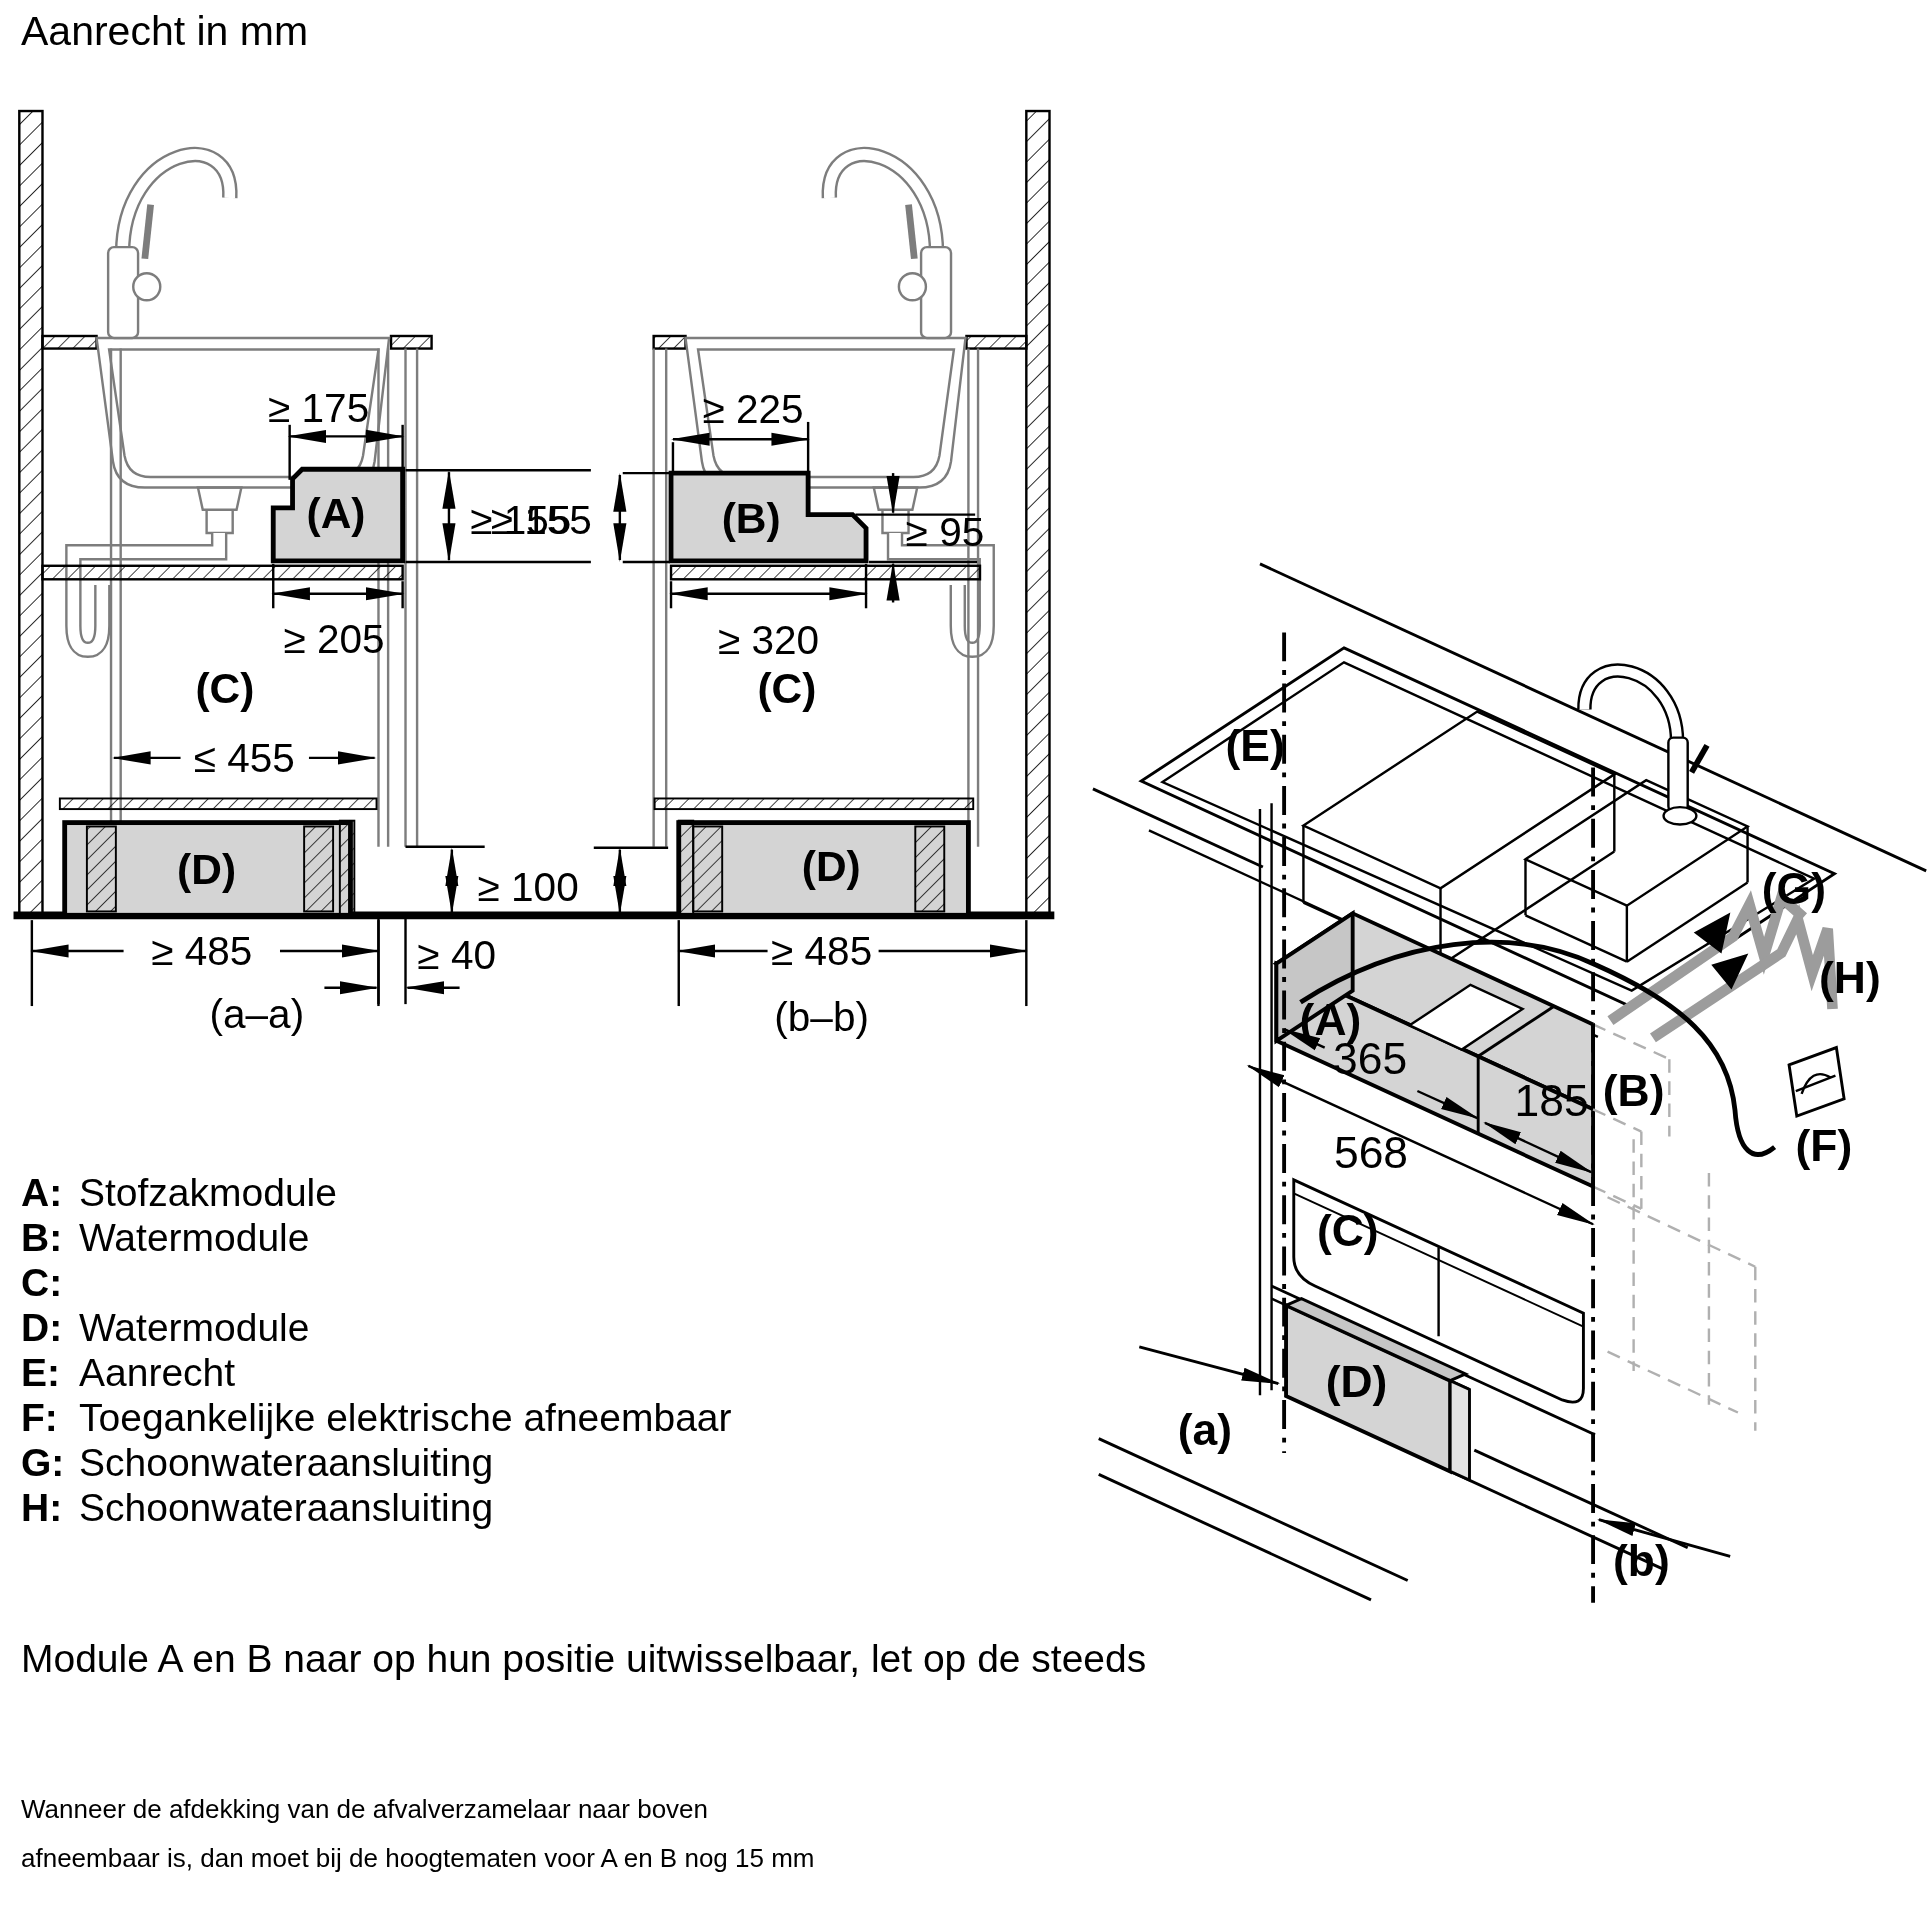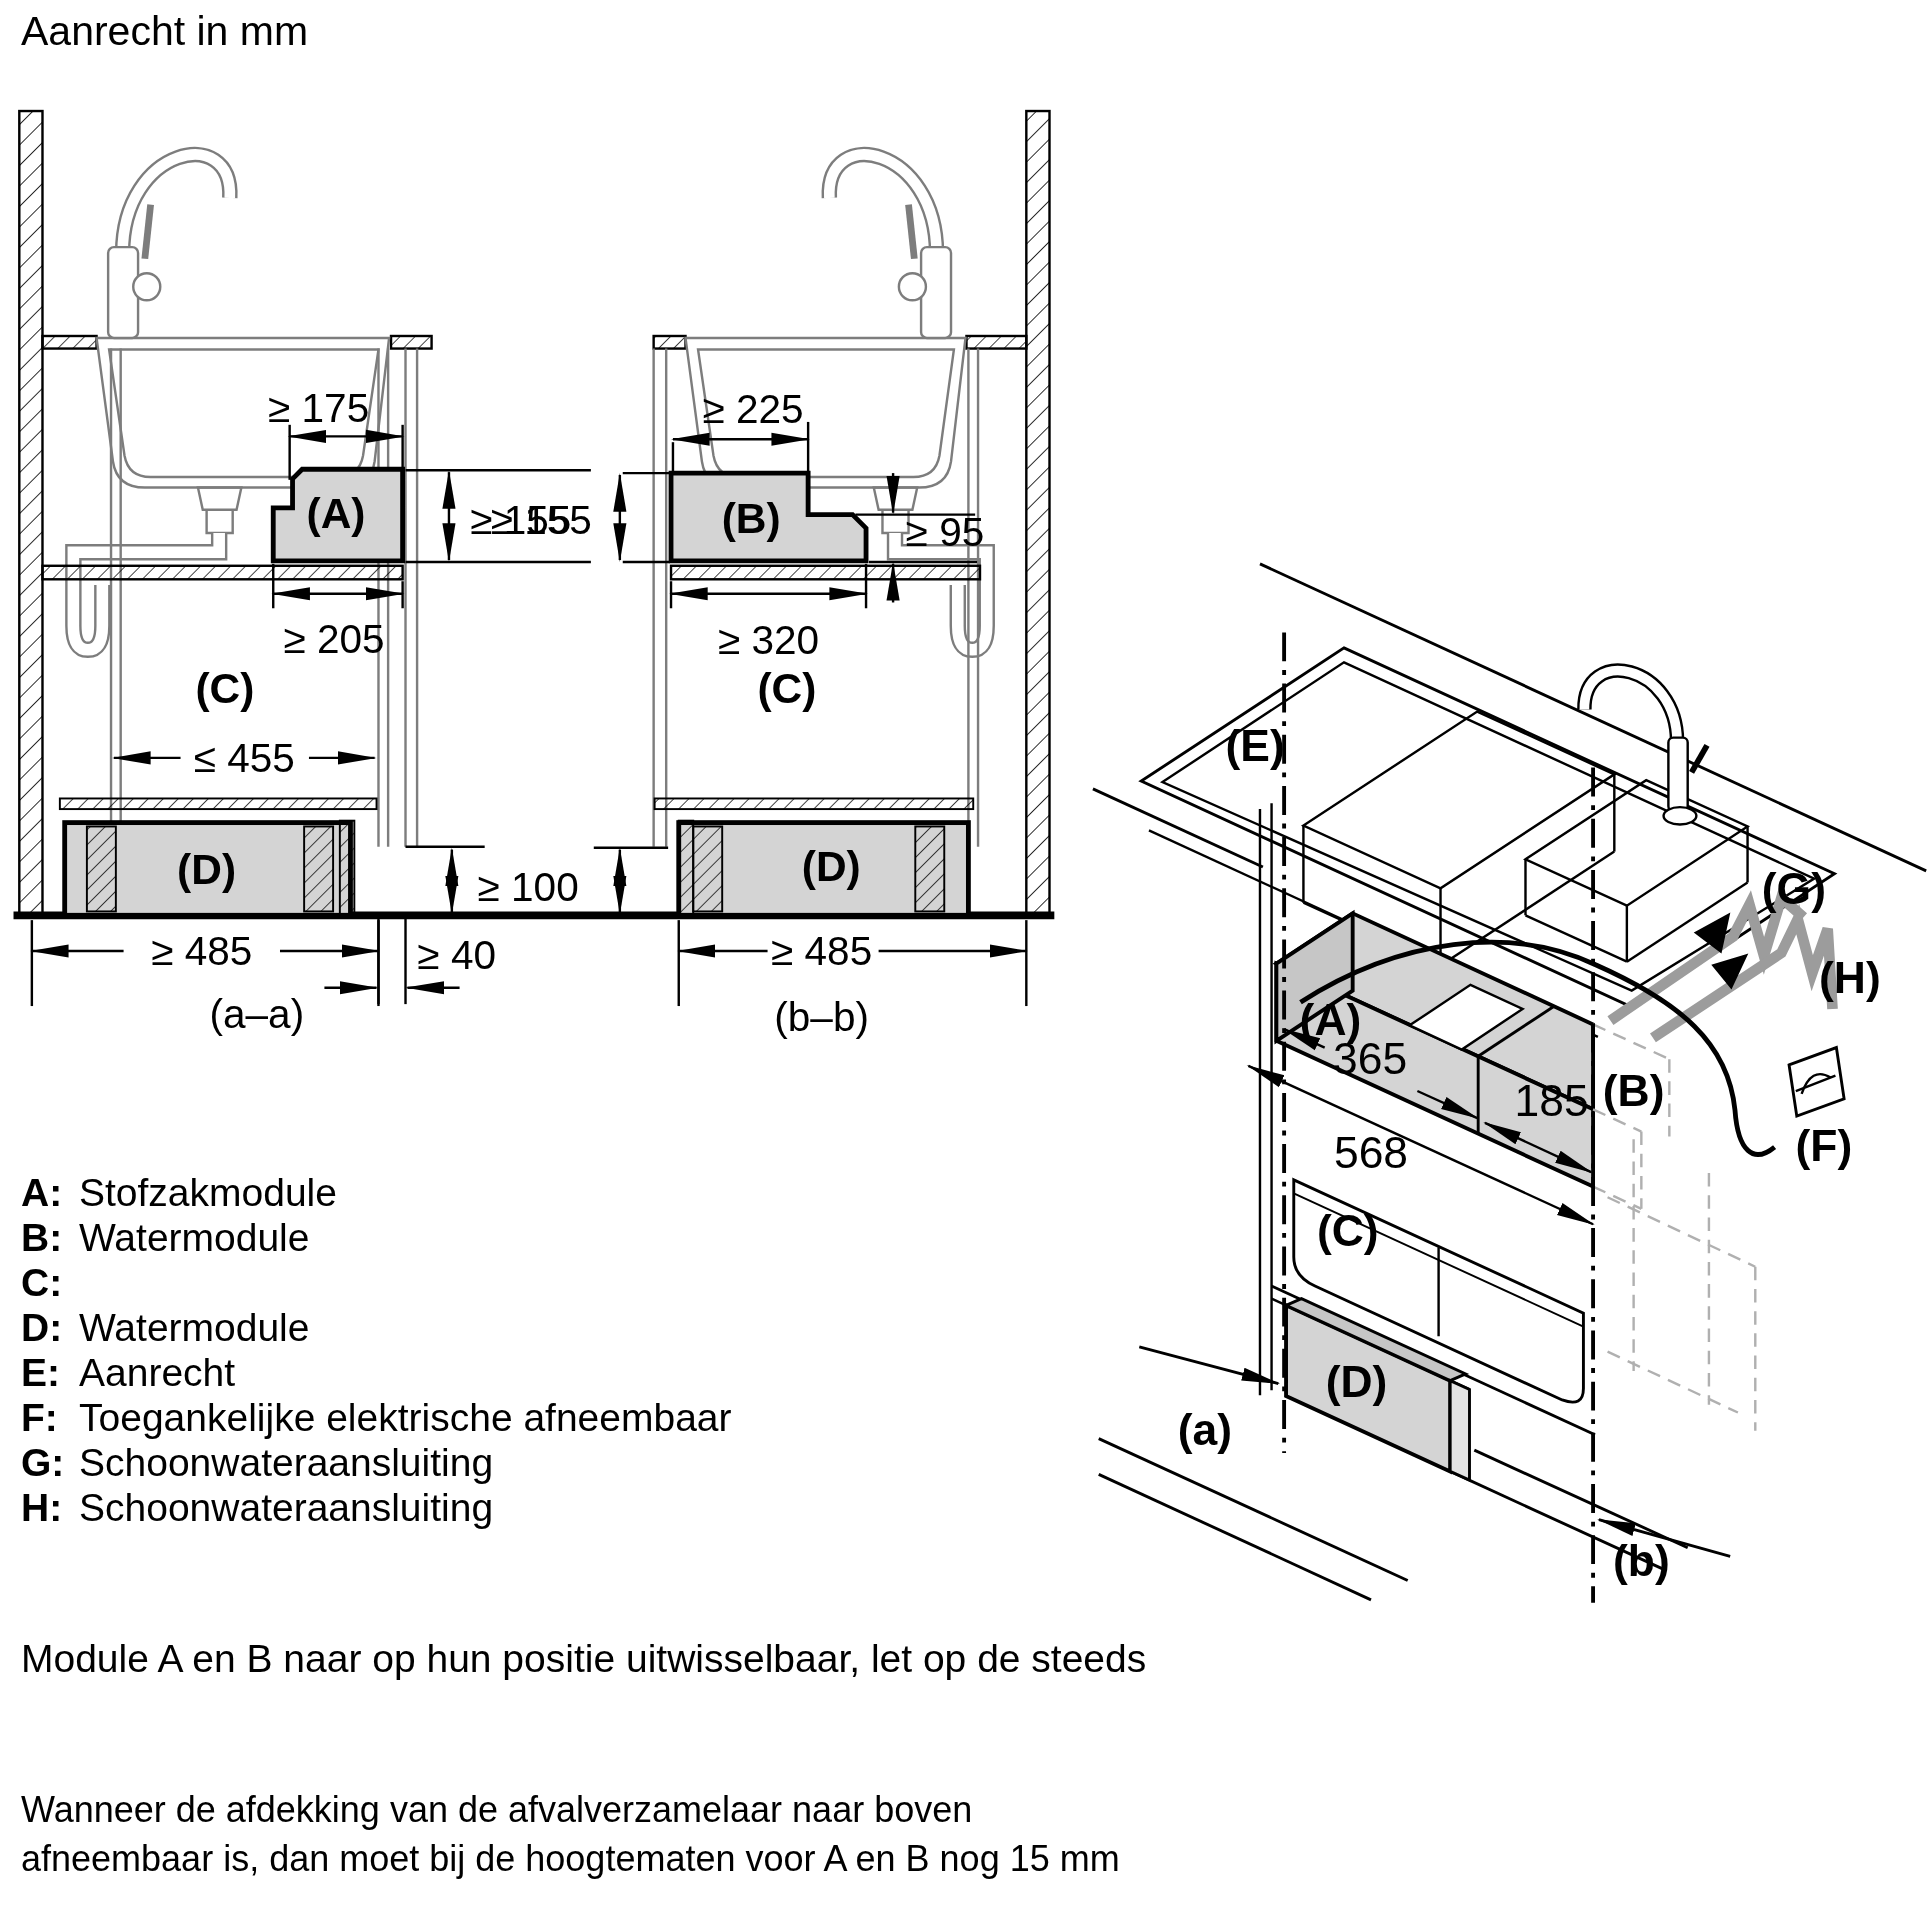--- a/index.html
+++ b/index.html
@@ -9,21 +9,21 @@
   svg{position:absolute;left:0;top:0;}
   svg text{font-family:"Liberation Sans",sans-serif;fill:#000;}
   .dim{font-size:42px;}
   .lbl{font-size:44px;font-weight:bold;}
   .ilbl{font-size:46px;font-weight:bold;}
   .inum{font-size:46px;}
   .legend{position:absolute;left:21px;top:1170px;font-size:39px;line-height:45px;}
   .legend .row{display:flex;}
   .legend .k{font-weight:bold;width:58px;flex:0 0 58px;}
   .notes1{position:absolute;left:21px;top:1634px;font-size:39px;line-height:49px;}
-  .notes2{position:absolute;left:21px;top:1785px;font-size:36px;line-height:49px;}
+  .notes2{position:absolute;left:21px;top:1785px;font-size:26px;line-height:49px;}
 </style>
 </head>
 <body>
 
 <div class="page">
 
 <svg width="1931" height="1931" viewBox="0 0 2000 2000">
   <defs>
     <pattern id="hatch" width="15" height="15" patternUnits="userSpaceOnUse" patternTransform="rotate(45)">
       <line x1="0" y1="0" x2="0" y2="15" stroke="#000" stroke-width="1.7"></line>

